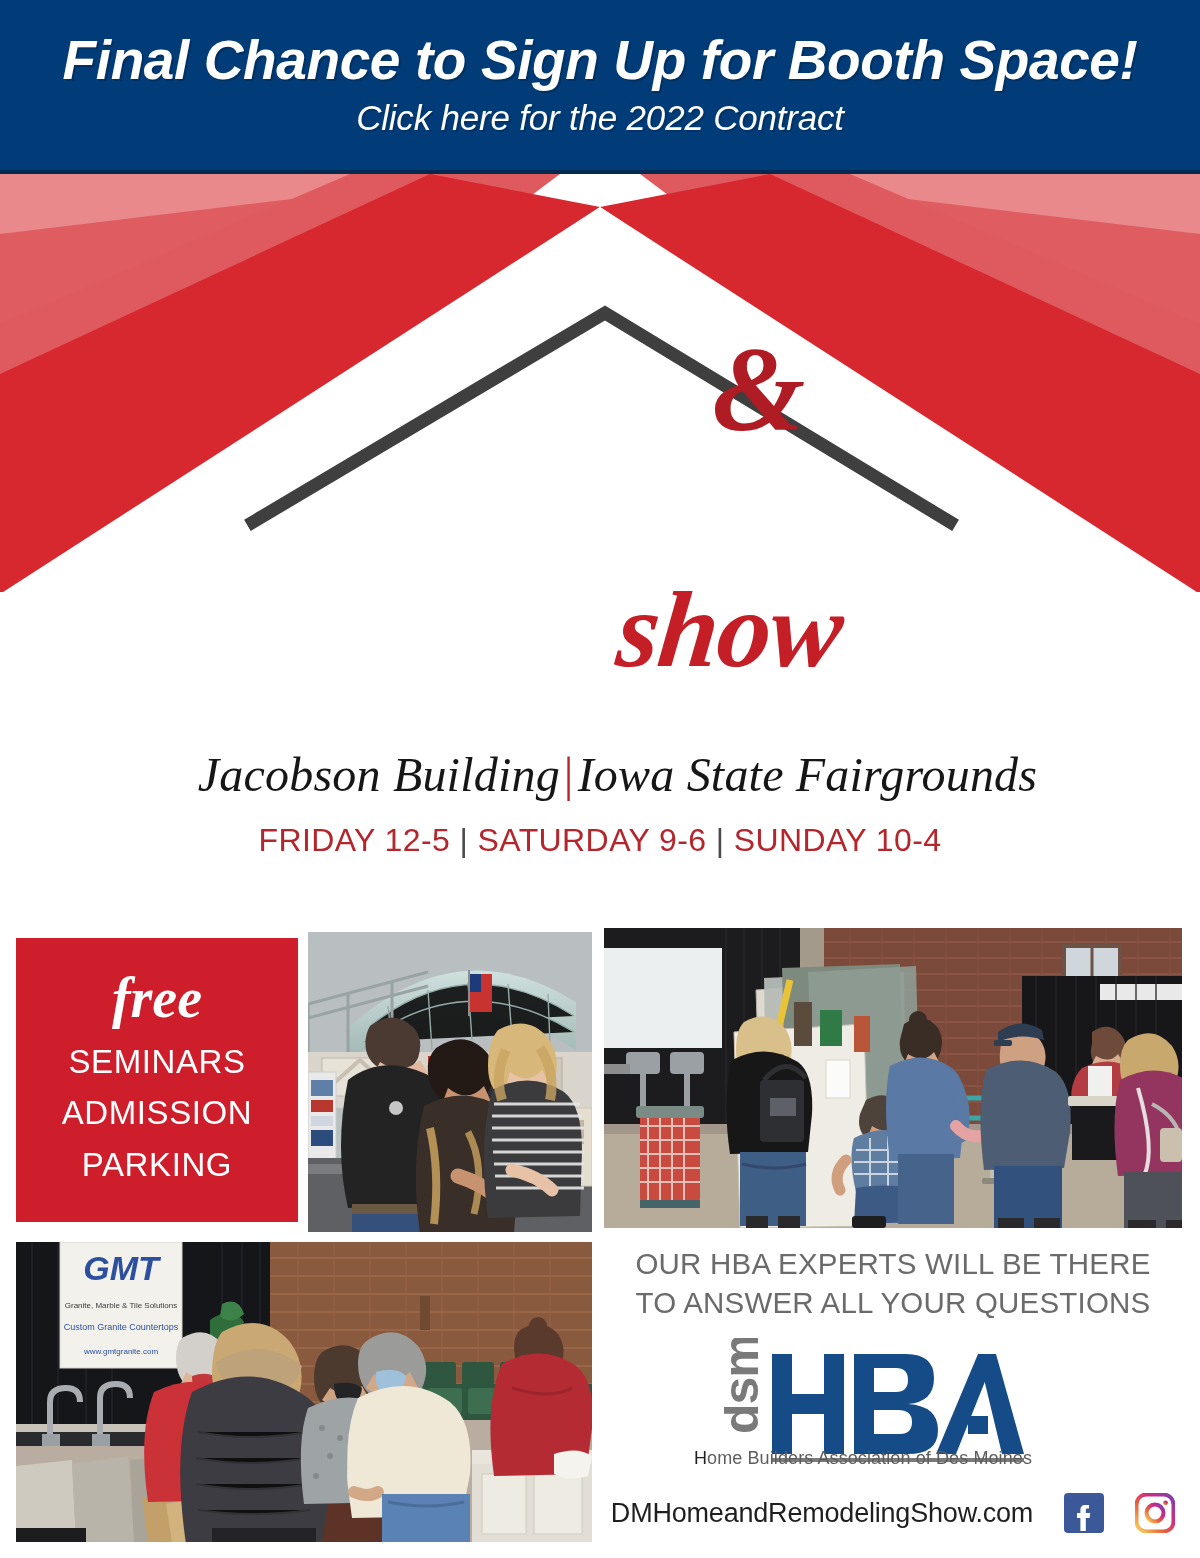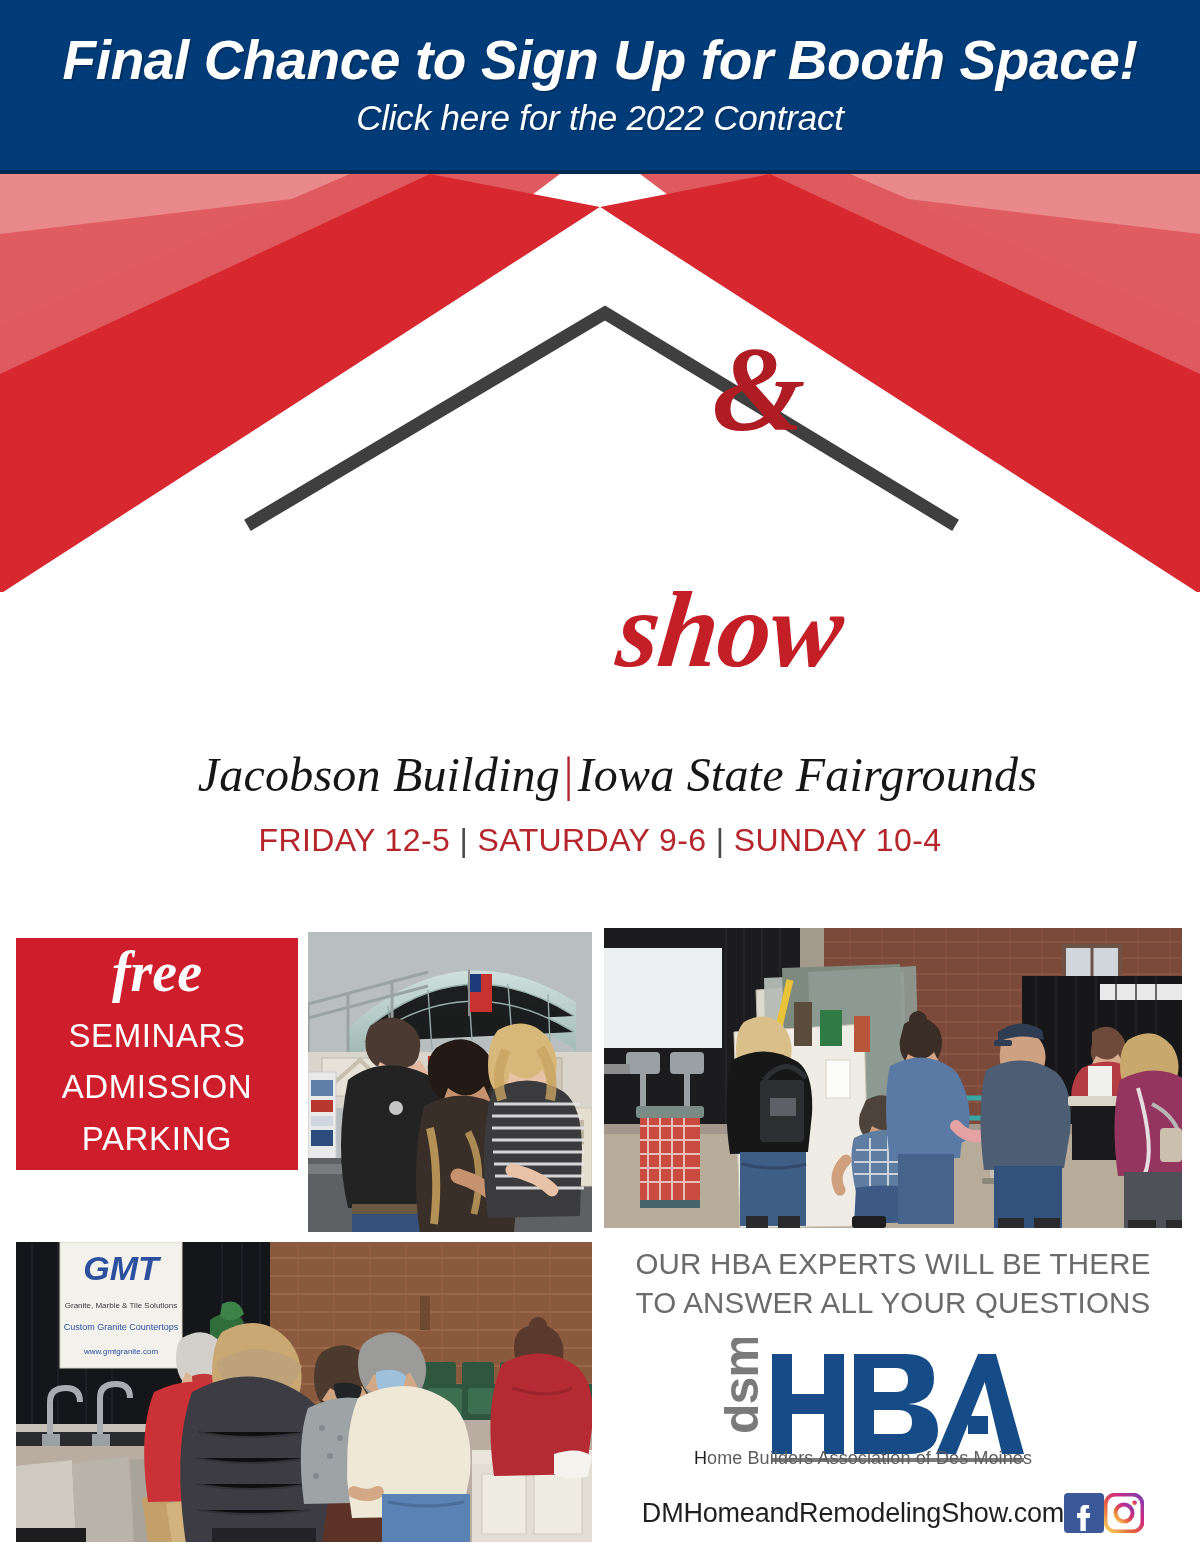--- a/index.html
+++ b/index.html
@@ -87,21 +87,21 @@
   }
   .venue .bar{color:#b5262c;font-style:normal;padding:0 4px;}
   .hours{
     font-size:32px;color:#b5262c;letter-spacing:0.4px;line-height:1.3;
     margin-top:12px;
   }
   .hours .sep{color:#4a4a4a;}
 
   
   .freebox{
-    position:absolute;left:16px;top:938px;width:282px;height:232px;
+    position:absolute;left:16px;top:938px;width:282px;height:284px;
     background:#ce1e2c;z-index:20;
     display:flex;flex-direction:column;align-items:center;justify-content:center;
   }
   .free-script{
     font-family:"Liberation Serif", serif;font-style:italic;font-weight:bold;
     font-size:56px;color:#ffffff;line-height:1;margin-bottom:10px;
   }
   .free-item{
     font-size:33px;color:#ffffff;letter-spacing:0.6px;line-height:1.55;
     font-weight:400;
@@ -123,21 +123,21 @@
     position:absolute;left:724px;top:1338px;width:340px;height:132px;z-index:20;
   }
   .hba-sub{
     position:absolute;left:574px;top:1448px;width:578px;text-align:center;
     font-size:18px;color:#5d5d5d;letter-spacing:0.1px;z-index:20;
   }
   .hba-sub .cap{color:#1f1f1f;}
 
   .footer-row{
     position:absolute;left:604px;top:1487px;width:578px;height:52px;
-    display:flex;align-items:center;justify-content:center;gap:0;z-index:22;
+    display:flex;align-items:center;justify-content:center;gap:31px;z-index:22;
   }
   .url{
     font-size:27px;color:#1f1f1f;letter-spacing:-0.2px;white-space:nowrap;
   }
   .sicon{width:40px;height:40px;display:block;}
 </style>
 </head>
 <body>
 
 <div class="page">

